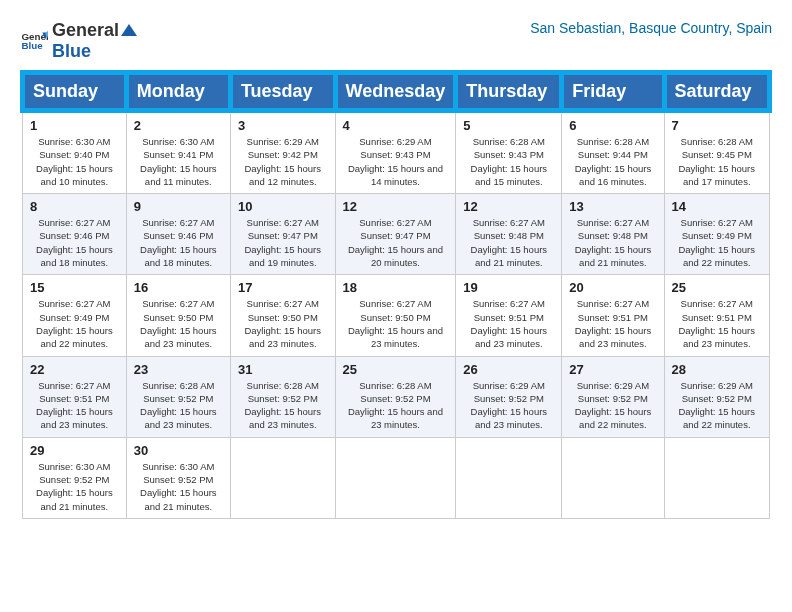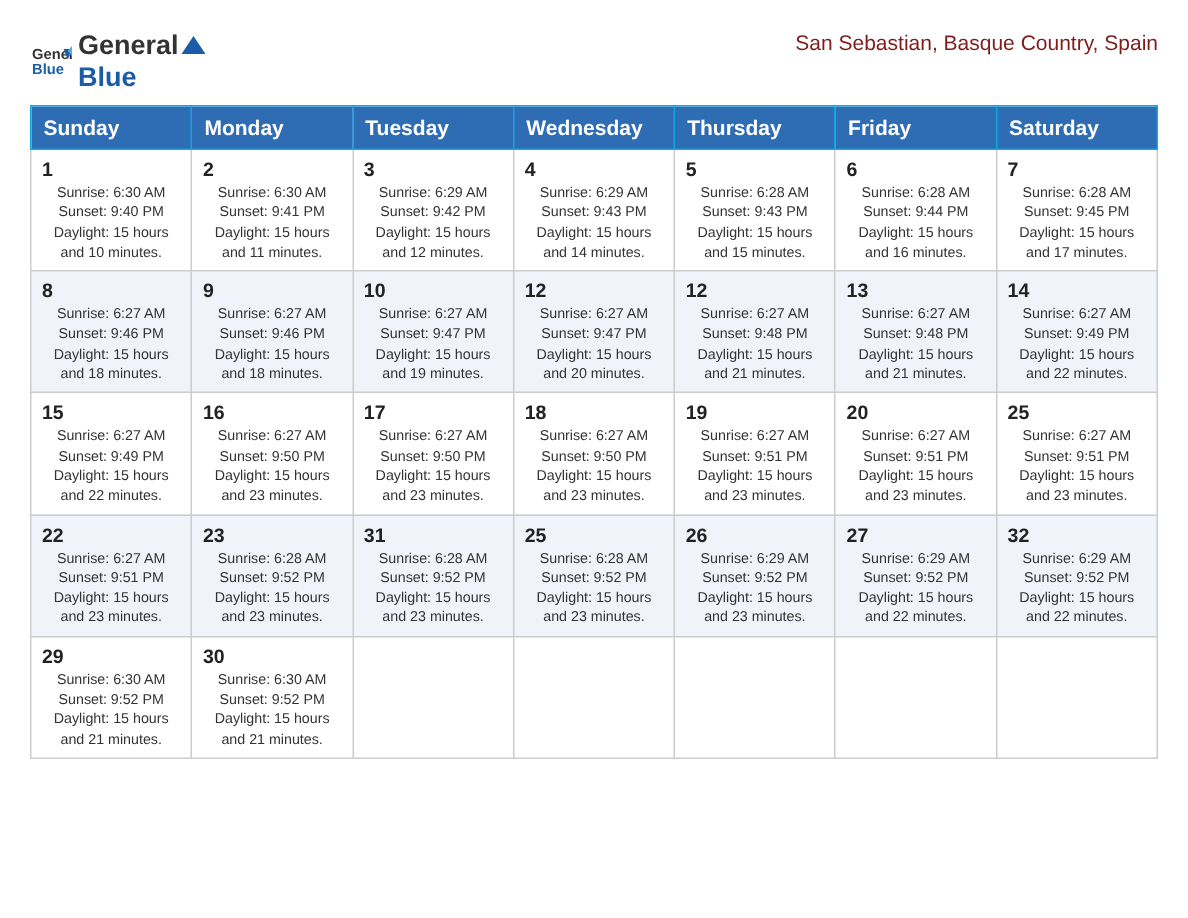--- a/index.html
+++ b/index.html
@@ -38,35 +38,35 @@
     .title-area {
       text-align: right;
     }
     .month-title {
       font-size: 32px;
       font-weight: bold;
       color: #333;
     }
     .location-title {
       font-size: 14px;
-      color: #7f1d1d;
+      color: #0369a1;
     }
     .calendar-table {
       width: 100%;
       border-collapse: collapse;
       border: 1px solid #ccc;
     }
     .calendar-table th {
       background-color: #2e6db4;
       color: white;
       text-align: left;
       padding: 6px 8px;
-      font-size: 14px;
-      font-weight: bold;
-      border: 1px solid #0ea5e9;
+      font-size: 18px;
+      font-weight: bold;
+      border: 5px solid #0ea5e9;
     }
     .calendar-table td {
       vertical-align: top;
       padding: 5px 7px;
       border: 1px solid #ccc;
       font-size: 10px;
       color: #333;
       background: #fff;
       width: calc(100% / 7);
       min-height: 80px;
@@ -291,21 +291,21 @@
 Sunset: 9:52 PM
 Daylight: 15 hours and 23 minutes.</div>
         </td>
         <td>
           <span class="day-number">27</span>
           <div class="day-info" style="white-space: pre-line;">Sunrise: 6:29 AM
 Sunset: 9:52 PM
 Daylight: 15 hours and 22 minutes.</div>
         </td>
         <td>
-          <span class="day-number">32</span>
+          <span class="day-number">28</span>
           <div class="day-info" style="white-space: pre-line;">Sunrise: 6:29 AM
 Sunset: 9:52 PM
 Daylight: 15 hours and 22 minutes.</div>
         </td>
       </tr>
       <tr>
         <td>
           <span class="day-number">29</span>
           <div class="day-info" style="white-space: pre-line;">Sunrise: 6:30 AM
 Sunset: 9:52 PM

